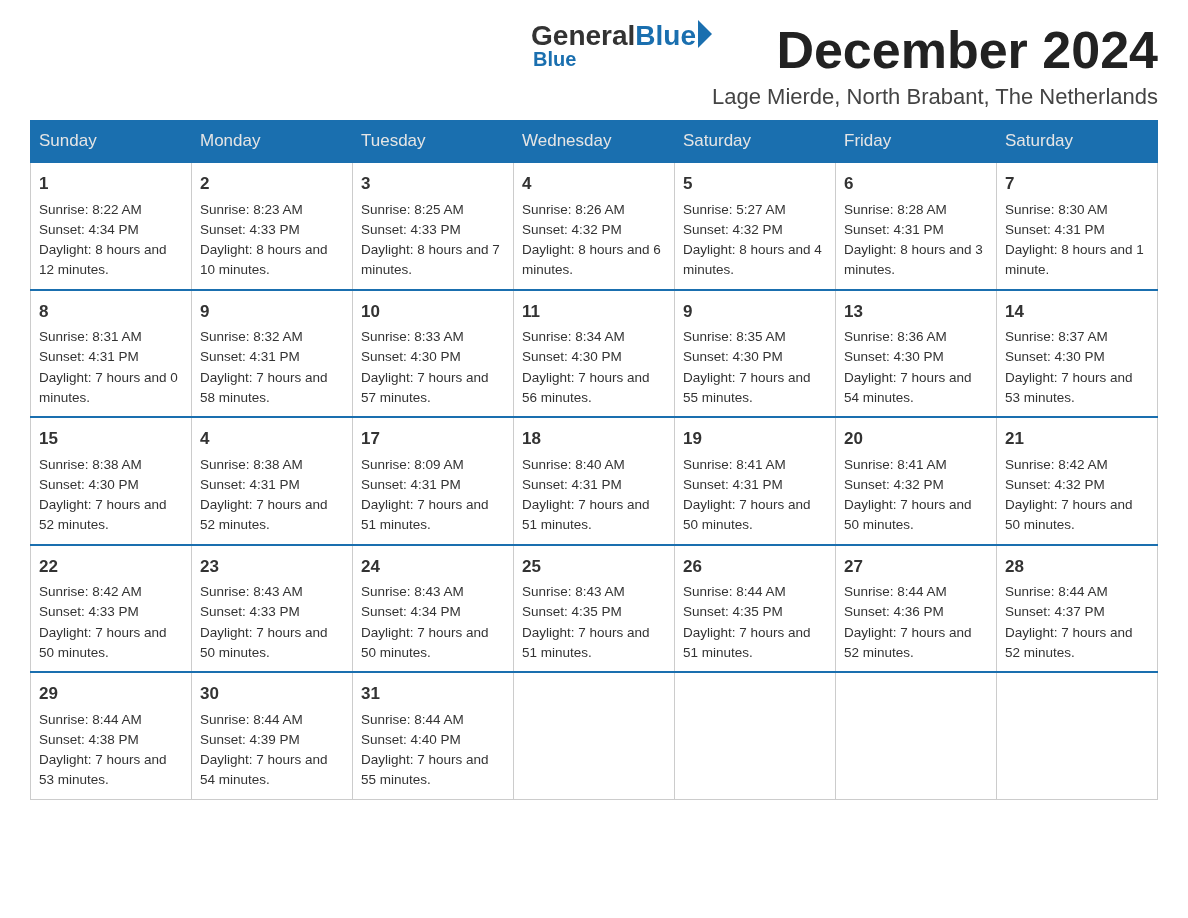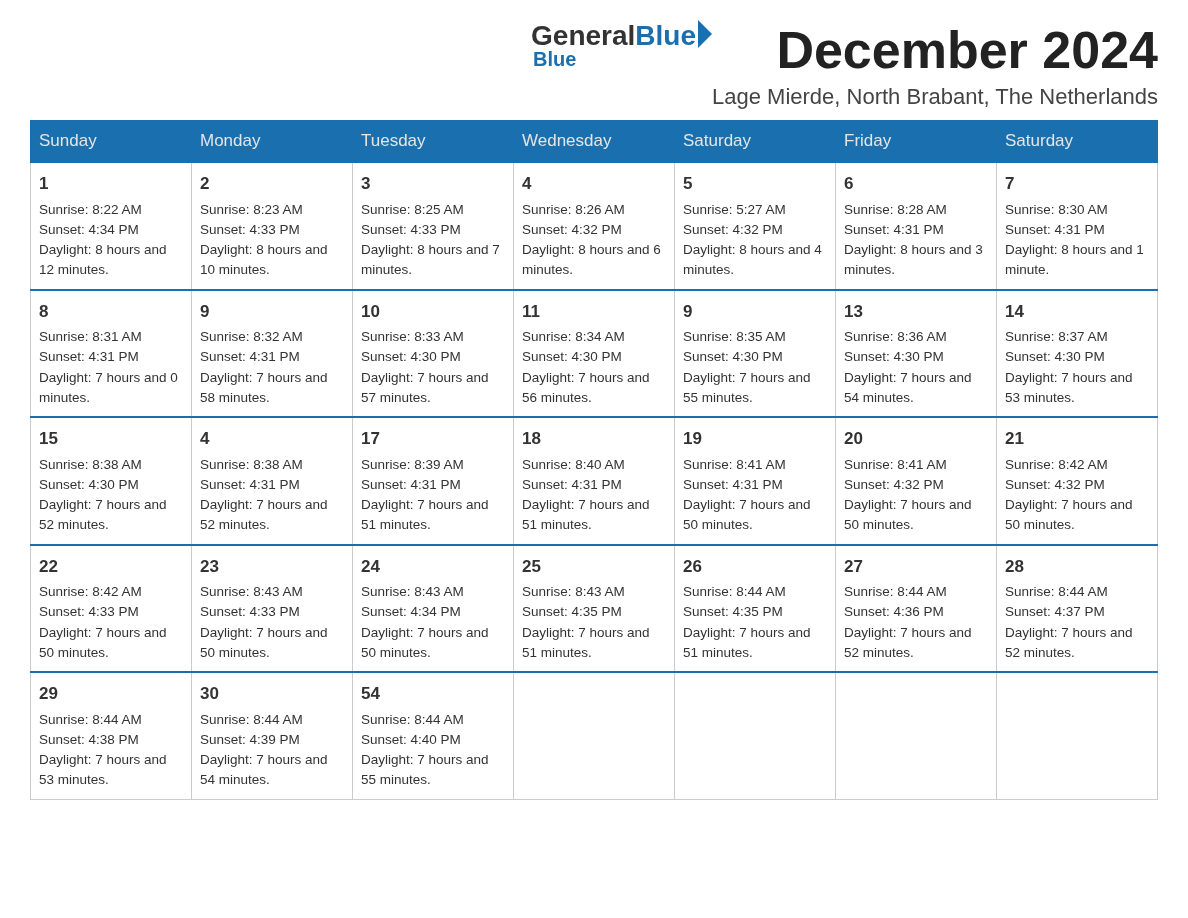--- a/index.html
+++ b/index.html
@@ -239,21 +239,21 @@
         <span>Daylight: 7 hours and 52 minutes.</span>
       </td>
         <td>
         <span class="day-number">4</span>
         <span>Sunrise: 8:38 AM</span><br>
         <span>Sunset: 4:31 PM</span><br>
         <span>Daylight: 7 hours and 52 minutes.</span>
       </td>
         <td>
         <span class="day-number">17</span>
-        <span>Sunrise: 8:39 AM</span><br>
+        <span>Sunrise: 8:09 AM</span><br>
         <span>Sunset: 4:31 PM</span><br>
         <span>Daylight: 7 hours and 51 minutes.</span>
       </td>
         <td>
         <span class="day-number">18</span>
         <span>Sunrise: 8:40 AM</span><br>
         <span>Sunset: 4:31 PM</span><br>
         <span>Daylight: 7 hours and 51 minutes.</span>
       </td>
         <td>
@@ -326,21 +326,21 @@
         <span>Sunset: 4:38 PM</span><br>
         <span>Daylight: 7 hours and 53 minutes.</span>
       </td>
         <td>
         <span class="day-number">30</span>
         <span>Sunrise: 8:44 AM</span><br>
         <span>Sunset: 4:39 PM</span><br>
         <span>Daylight: 7 hours and 54 minutes.</span>
       </td>
         <td>
-        <span class="day-number">54</span>
+        <span class="day-number">31</span>
         <span>Sunrise: 8:44 AM</span><br>
         <span>Sunset: 4:40 PM</span><br>
         <span>Daylight: 7 hours and 55 minutes.</span>
       </td>
         <td class="empty-cell"></td>
         <td class="empty-cell"></td>
         <td class="empty-cell"></td>
         <td class="empty-cell"></td>
       </tr>
     </tbody>

